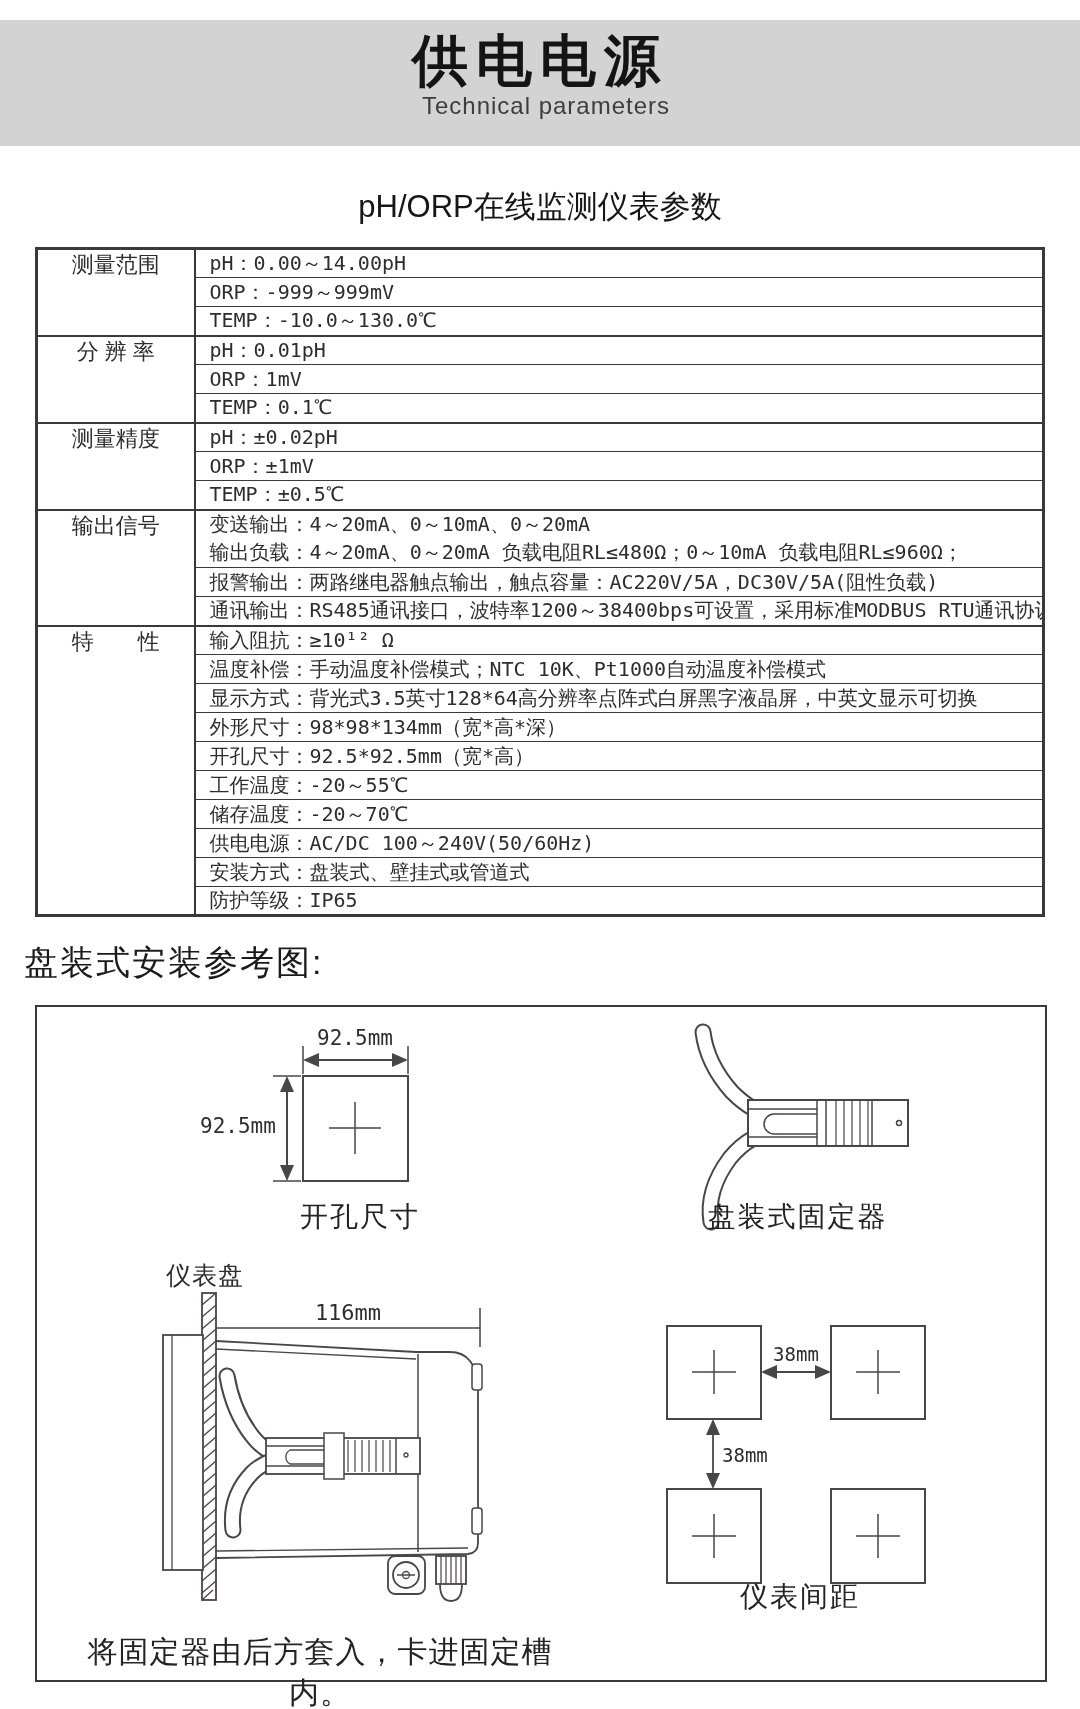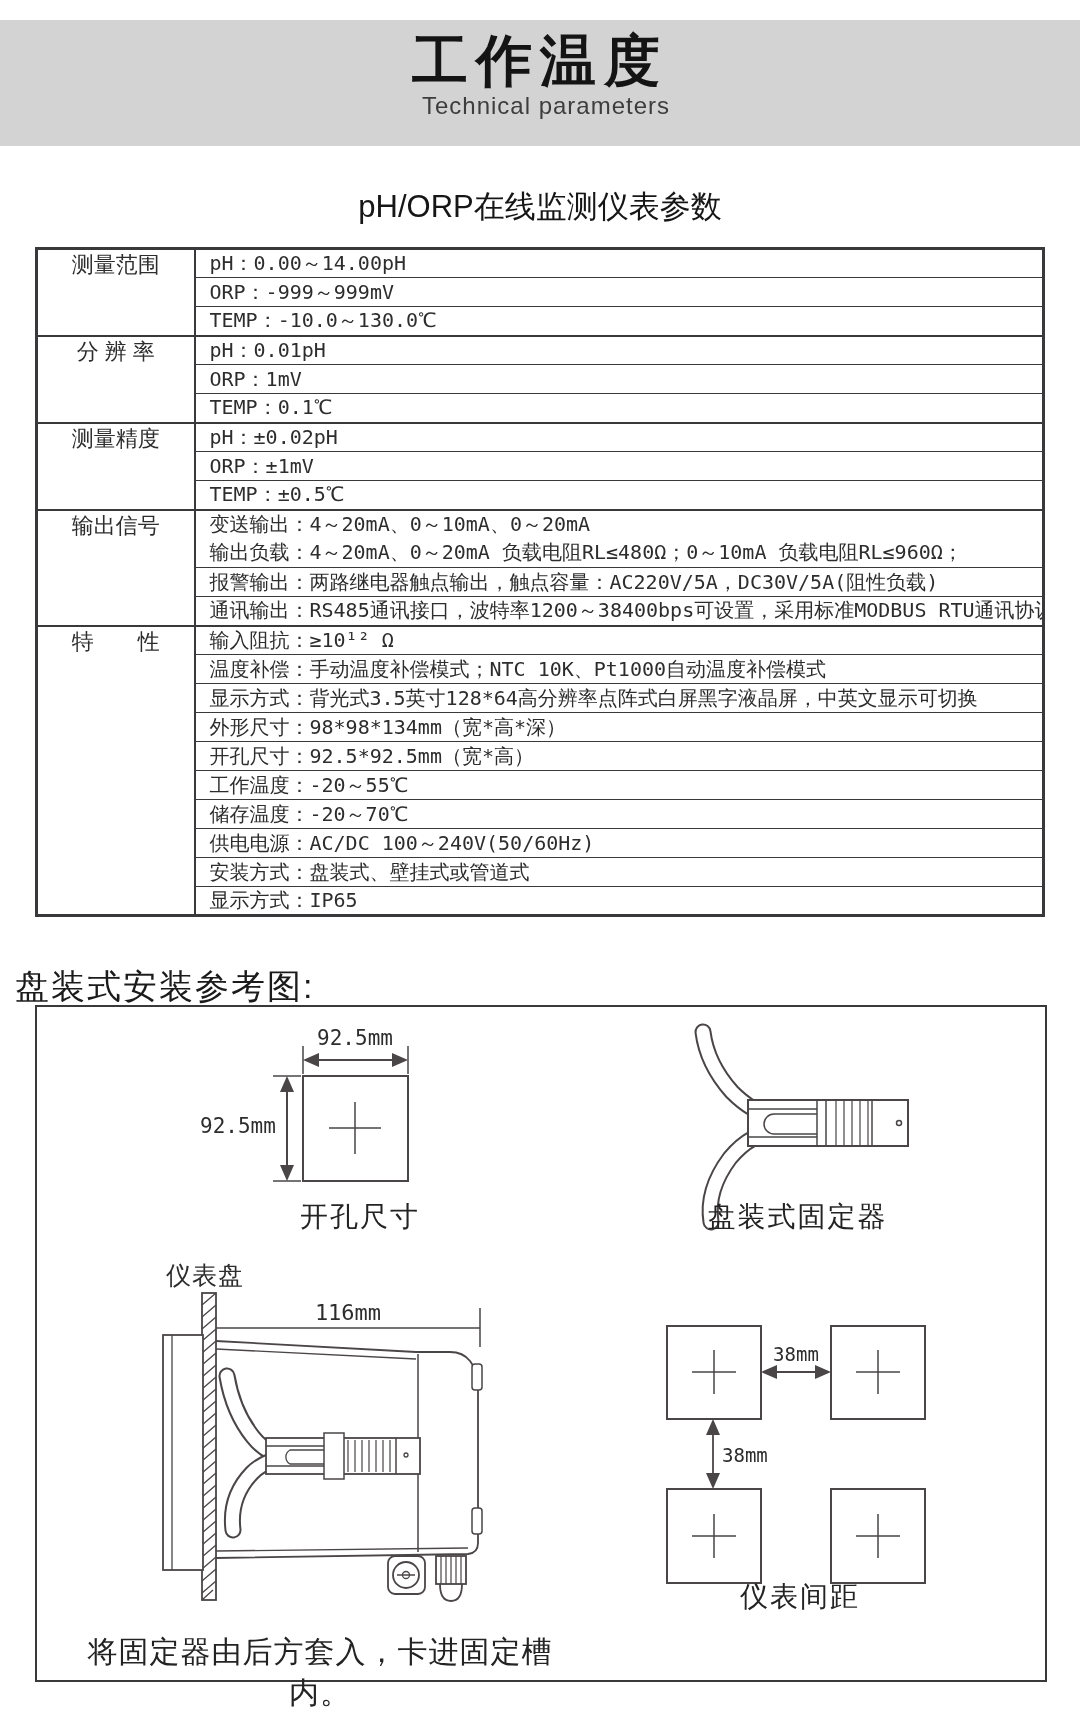--- a/index.html
+++ b/index.html
@@ -19,34 +19,34 @@
     border:3px solid #39383a;table-layout:fixed;}
   .spec-table td{box-sizing:border-box;height:29px;color:#2e2d2e;}
   .spec-table .glabel{width:158px;border-right:2.5px solid #39383a;border-bottom:2.5px solid #39383a;
     vertical-align:top;text-align:center;font-size:22px;padding-top:1px;line-height:28px;
     font-family:"Liberation Sans",sans-serif;white-space:pre;margin-top:48px;}
   .spec-table .gval{border-bottom:1.5px solid #39383a;padding:0 20px 0 14px;font-size:20px;
     font-family:"DejaVu Sans Mono","Liberation Mono",monospace;white-space:nowrap;overflow:hidden;}
   .spec-table .gval.nodiv{border-bottom:none;}
   .spec-table .gval.glast{border-bottom:2.5px solid #39383a;}
   
-  .install-heading{position:absolute;left:15px;top:940px;font-size:34px;color:#1c1b1b;letter-spacing:2px;margin-top:24px;}
+  .install-heading{position:absolute;left:24px;top:940px;font-size:34px;color:#1c1b1b;letter-spacing:2px;}
   .diagram-box{position:absolute;left:35px;top:1005px;width:1008px;height:673px;border:2px solid #39383a;}
   .diagram-svg{position:absolute;left:0;top:0;width:1080px;height:1709px;pointer-events:none;}
   .dlabel{position:absolute;color:#2e2d2e;}
   .mono{font-family:"DejaVu Sans Mono","Liberation Mono",monospace;}
   .caption{font-size:28px;letter-spacing:2px;text-align:center;color:#242323;}
 </style>
 </head>
 <body>
 
 <div class="page">
 
   <div class="banner">
-    <div class="banner-title">工作温度</div>
+    <div class="banner-title">供电电源</div>
     <div class="banner-sub">Technical parameters</div>
   </div>
 
   <div class="sec-title">pH/ORP在线监测仪表参数</div>
 
   <table class="spec-table">
     <tbody>
         <tr>
           <td class="glabel" rowspan="3">测量范围</td>
           <td class="gval">pH：0.00～14.00pH</td>
@@ -112,21 +112,21 @@
         <tr>
           <td class="gval">储存温度：-20～70℃</td>
         </tr>
         <tr>
           <td class="gval">供电电源：AC/DC 100～240V(50/60Hz)</td>
         </tr>
         <tr>
           <td class="gval">安装方式：盘装式、壁挂式或管道式</td>
         </tr>
         <tr>
-          <td class="gval glast">显示方式：IP65</td>
+          <td class="gval glast">防护等级：IP65</td>
         </tr>
       </tbody>
   </table>
 
   <div class="install-heading">盘装式安装参考图:</div>
 
   <div class="diagram-box"></div>
 
   <svg class="diagram-svg" viewBox="0 0 1080 1709">
     <g stroke="#4a4547" fill="none" stroke-width="2">

